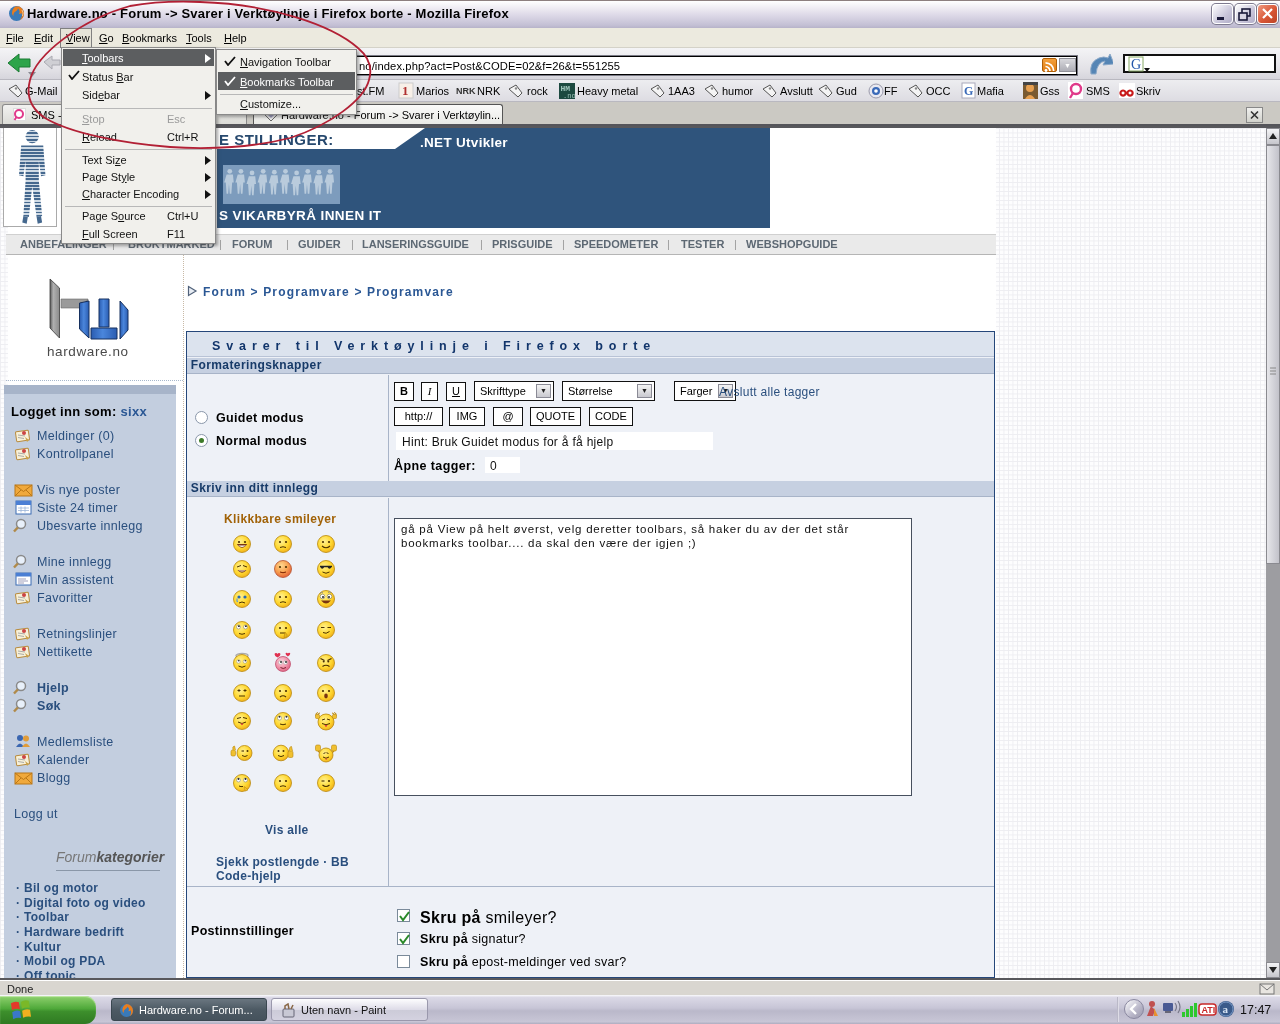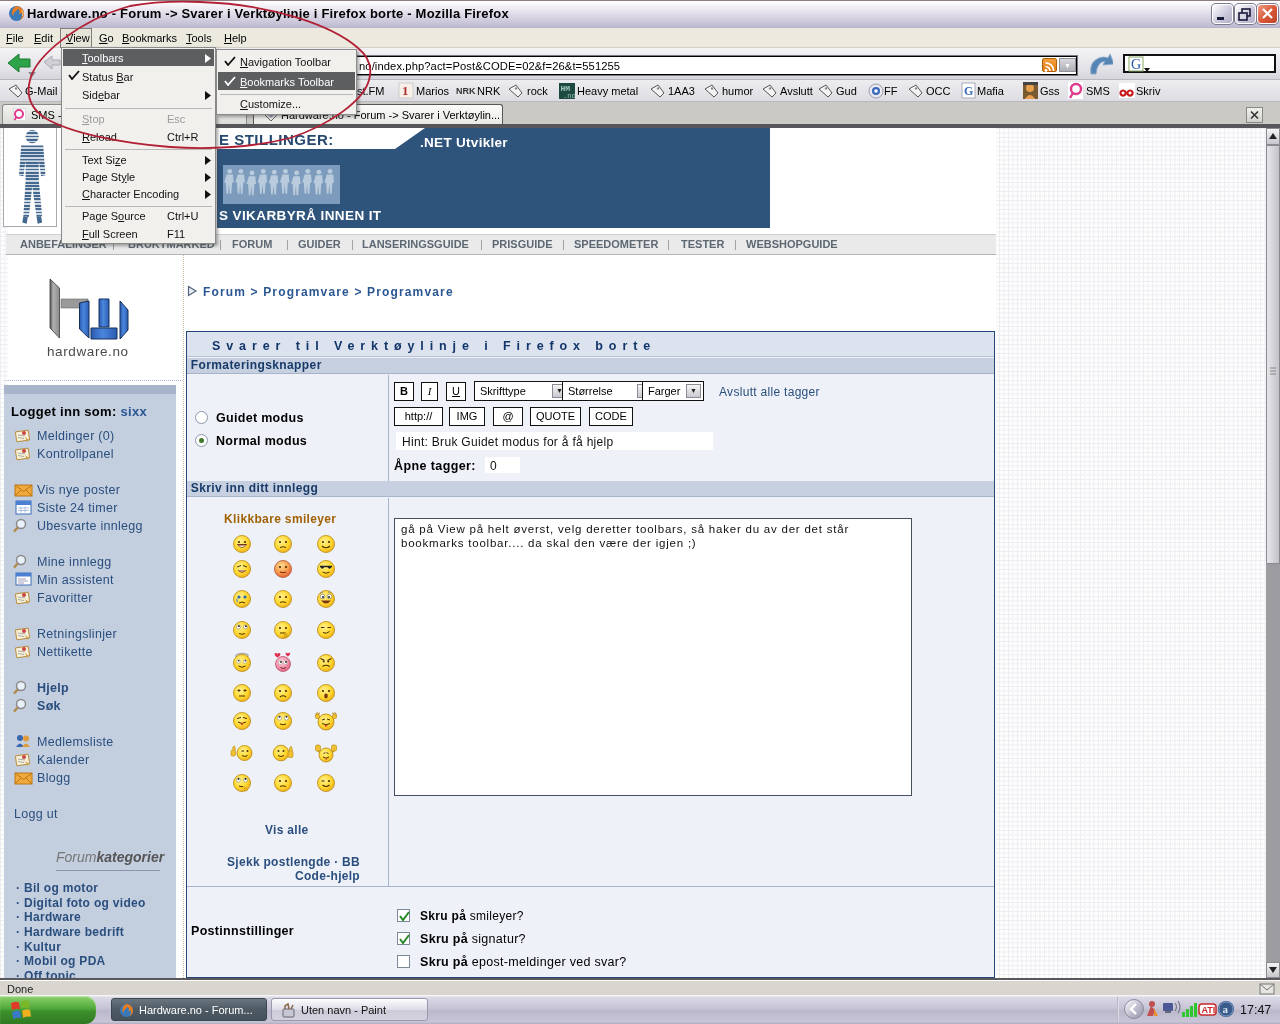--- a/index.html
+++ b/index.html
@@ -212,21 +212,21 @@
 <div class="abs sbitem" style="top:753px">Kalender</div>
 <div class="abs sbitem" style="top:771px">Blogg</div>
 <div class="abs sbitem" style="left:14px;top:807px">Logg ut</div>
 <div class="abs" style="left:56px;top:849px;font-size:14px;font-style:italic;color:#777"><span>Forum</span><b style="color:#555">kategorier</b></div>
 <div class="abs" style="left:56px;top:870px;width:104px;border-top:1px solid #8a97a8"></div>
 <div class="abs bullet" style="top:881px">·</div>
 <div class="abs cat" style="top:881px">Bil og motor</div>
 <div class="abs bullet" style="top:896px">·</div>
 <div class="abs cat" style="top:896px">Digital foto og video</div>
 <div class="abs bullet" style="top:910px">·</div>
-<div class="abs cat" style="top:910px">Hardware</div>
+<div class="abs cat" style="top:910px">Toolbar</div>
 <div class="abs bullet" style="top:925px">·</div>
 <div class="abs cat" style="top:925px">Hardware bedrift</div>
 <div class="abs bullet" style="top:940px">·</div>
 <div class="abs cat" style="top:940px">Kultur</div>
 <div class="abs bullet" style="top:954px">·</div>
 <div class="abs cat" style="top:954px">Mobil og PDA</div>
 <div class="abs bullet" style="top:969px">·</div>
 <div class="abs cat" style="top:969px">Off topic</div>
 
 <svg class="abs" style="left:187px;top:285px" width="11" height="12">
@@ -242,29 +242,29 @@
 
 <div class="abs" style="left:195px;top:411px;width:13px;height:13px;border-radius:50%;background:#fff;border:1px solid #8a97aa"></div>
 <div class="abs" style="left:195px;top:434px;width:13px;height:13px;border-radius:50%;background:#fff;border:1px solid #8a97aa"></div>
 <div class="abs" style="left:199px;top:438px;width:5px;height:5px;border-radius:50%;background:#3c7a28"></div>
 <div class="abs" style="left:216px;top:411px;font-size:12.5px;font-weight:bold;letter-spacing:0.3px">Guidet modus</div>
 <div class="abs" style="left:216px;top:434px;font-size:12.5px;font-weight:bold;letter-spacing:0.3px">Normal modus</div>
 
 <div class="abs btn" style="left:394px;top:382px;width:20px;height:19px;font-weight:bold;line-height:17px">B</div>
 <div class="abs btn" style="left:421px;top:382px;width:17px;height:19px;font-style:italic;font-family:'Liberation Serif',serif;line-height:17px">I</div>
 <div class="abs btn" style="left:446px;top:382px;width:20px;height:19px;text-decoration:underline;line-height:17px">U</div>
-<div class="abs drop" style="left:474px;top:381px;width:96px;height:20px">
+<div class="abs drop" style="left:474px;top:381px;width:80px;height:20px">
     <span style="position:absolute;left:5px;top:3px">Skrifttype</span>
     <span class="droparr">▼</span>
   </div>
 <div class="abs drop" style="left:562px;top:381px;width:93px;height:20px">
     <span style="position:absolute;left:5px;top:3px">Størrelse</span>
     <span class="droparr">▼</span>
   </div>
-<div class="abs drop" style="left:642px;top:381px;width:62px;height:20px">
+<div class="abs drop" style="left:674px;top:381px;width:62px;height:20px">
     <span style="position:absolute;left:5px;top:3px">Farger</span>
     <span class="droparr">▼</span>
   </div>
 <div class="abs" style="left:719px;top:385px;font-size:12px;color:#2a4f7e;letter-spacing:0.3px">Avslutt alle tagger</div>
 
 <div class="abs btn" style="left:394px;top:407px;width:49px;height:19px;line-height:17px">http://</div>
 <div class="abs btn" style="left:449px;top:407px;width:36px;height:19px;line-height:17px">IMG</div>
 <div class="abs btn" style="left:493px;top:407px;width:30px;height:19px;line-height:17px">@</div>
 <div class="abs btn" style="left:530px;top:407px;width:51px;height:19px;line-height:17px">QUOTE</div>
 <div class="abs btn" style="left:589px;top:407px;width:44px;height:19px;line-height:17px">CODE</div>
@@ -485,32 +485,32 @@
       <circle cx="11" cy="11" r="8.5" fill="url(#sg)" stroke="#b8860b" stroke-width="0.8"></circle>
       <path d="M6.5,9 h3" stroke="#4a3000" stroke-width="1.1"></path>
       <circle cx="14" cy="9" r="1.1" fill="#4a3000"></circle>
       <path d="M7.5,13 q3.5,3 7,0" stroke="#4a3000" fill="none" stroke-width="1.1"></path>
     </g>
 </svg>
 
 <div class="abs" style="left:394px;top:518px;width:518px;height:278px;background:#fff;border:1px solid #47505e"></div>
 <div class="abs" style="left:401px;top:523px;width:460px;font-size:11.5px;line-height:13.5px;color:#111;letter-spacing:0.78px">gå på View på helt øverst, velg deretter toolbars, så haker du av der det står bookmarks toolbar.... da skal den være der igjen ;)</div>
 <div class="abs" style="left:265px;top:823px;font-size:12px;font-weight:bold;color:#2a4f7e;letter-spacing:0.3px">Vis alle</div>
-<div class="abs" style="left:216px;top:855px;width:144px;text-align:right;font-size:12px;font-weight:bold;color:#2a4f7e;letter-spacing:0.3px">Sjekk postlengde · BB<br>Code-hjelp</div>
+<div class="abs" style="left:216px;top:855px;width:144px;text-align:left;font-size:12px;font-weight:bold;color:#2a4f7e;letter-spacing:0.3px">Sjekk postlengde · BB<br>Code-hjelp</div>
 
 <div class="abs" style="left:187px;top:886px;width:807px;border-top:1px solid #a8b4c8"></div>
 <div class="abs" style="left:191px;top:924px;font-size:12.5px;font-weight:bold;letter-spacing:0.3px">Postinnstillinger</div>
 <div class="abs" style="left:397px;top:909px;width:13px;height:13px;background:#fff;border:1px solid #7a8a9a"></div>
 <div class="abs" style="left:397px;top:932px;width:13px;height:13px;background:#fff;border:1px solid #7a8a9a"></div>
 <div class="abs" style="left:397px;top:955px;width:13px;height:13px;background:#fff;border:1px solid #7a8a9a"></div>
 <svg class="abs" style="left:397px;top:909px" width="16" height="62">
     <path d="M3,7 l3,4 l6,-8" stroke="#2a8a2a" stroke-width="2" fill="none"></path>
     <path d="M3,30 l3,4 l6,-8" stroke="#2a8a2a" stroke-width="2" fill="none"></path>
   </svg>
-<div class="abs" style="left:420px;top:909px;font-size:12px;letter-spacing:0.3px"><b>Skru på</b> smileyer?</div>
+<div class="abs" style="left:420px;top:909px;font-size:16px;letter-spacing:0.3px"><b>Skru på</b> smileyer?</div>
 <div class="abs" style="left:420px;top:932px;font-size:12.5px;letter-spacing:0.3px"><b>Skru på</b> signatur?</div>
 <div class="abs" style="left:420px;top:955px;font-size:12.5px;letter-spacing:0.3px"><b>Skru på</b> epost-meldinger ved svar?</div>
 
 <div class="abs" style="left:0;top:126px;width:1280px;height:2px;background:#58585c"></div>
 
 <div class="abs" id="titlebar"></div>
 <svg class="abs" style="left:8px;top:5px" width="17" height="17">
  <circle cx="8.5" cy="8.5" r="7.5" fill="#3a7ab8"></circle>
  <path d="M8.5,1 a7.5,7.5 0 0 1 7.5,7.5 a7.5,7.5 0 0 1 -4,6.6 q3,-3.5 1.5,-7 q-1,1 -2.5,1 q1.5,-3 -1,-5.5 q-0.5,2 -2.5,3 q-2.5,1.5 -2,4.5 q-1.5,-1 -1.5,-3 a7.5,7.5 0 0 1 5,-7.1" fill="#e87d1e"></path>
  <path d="M14,5 q2,3 0.5,6" stroke="#f4c890" stroke-width="1" fill="none"></path>

